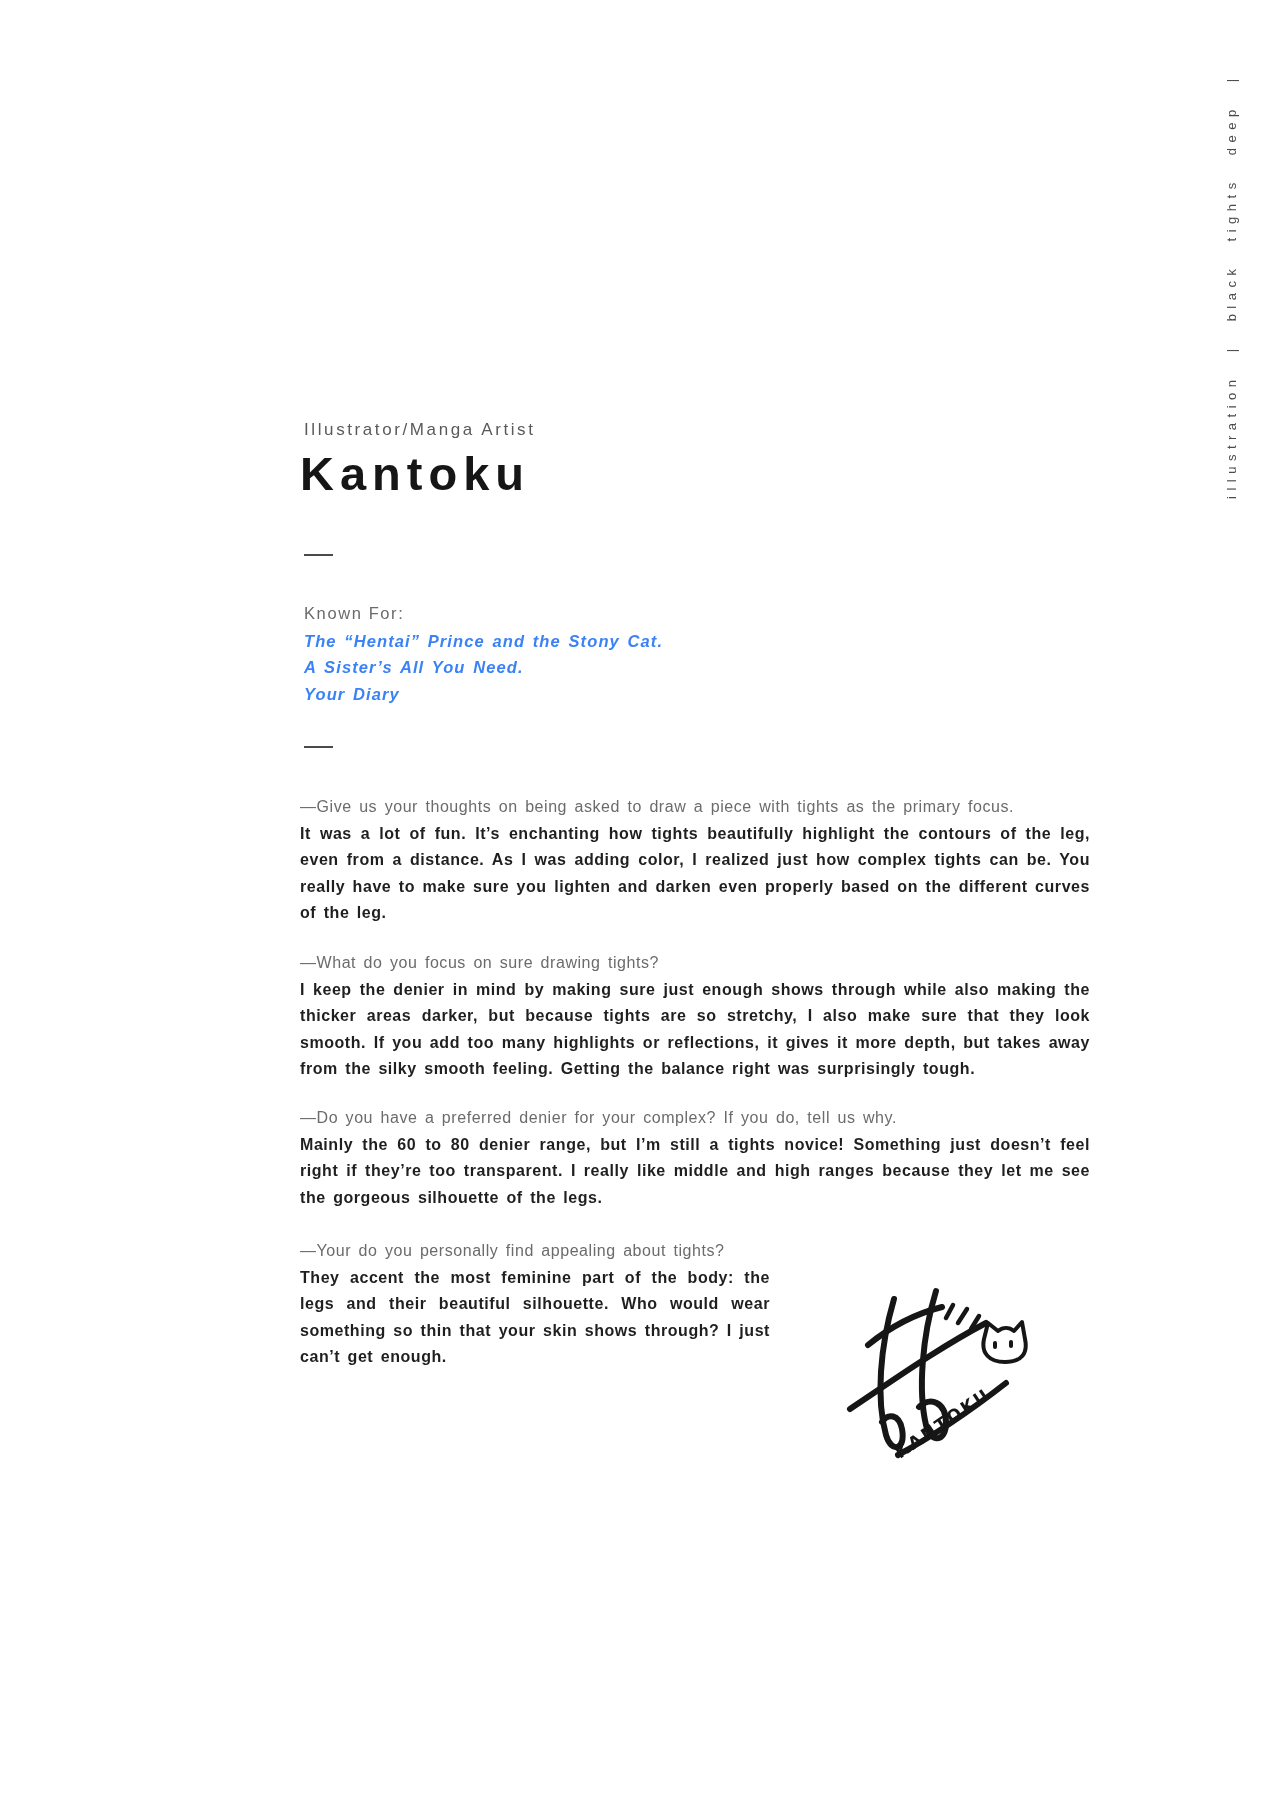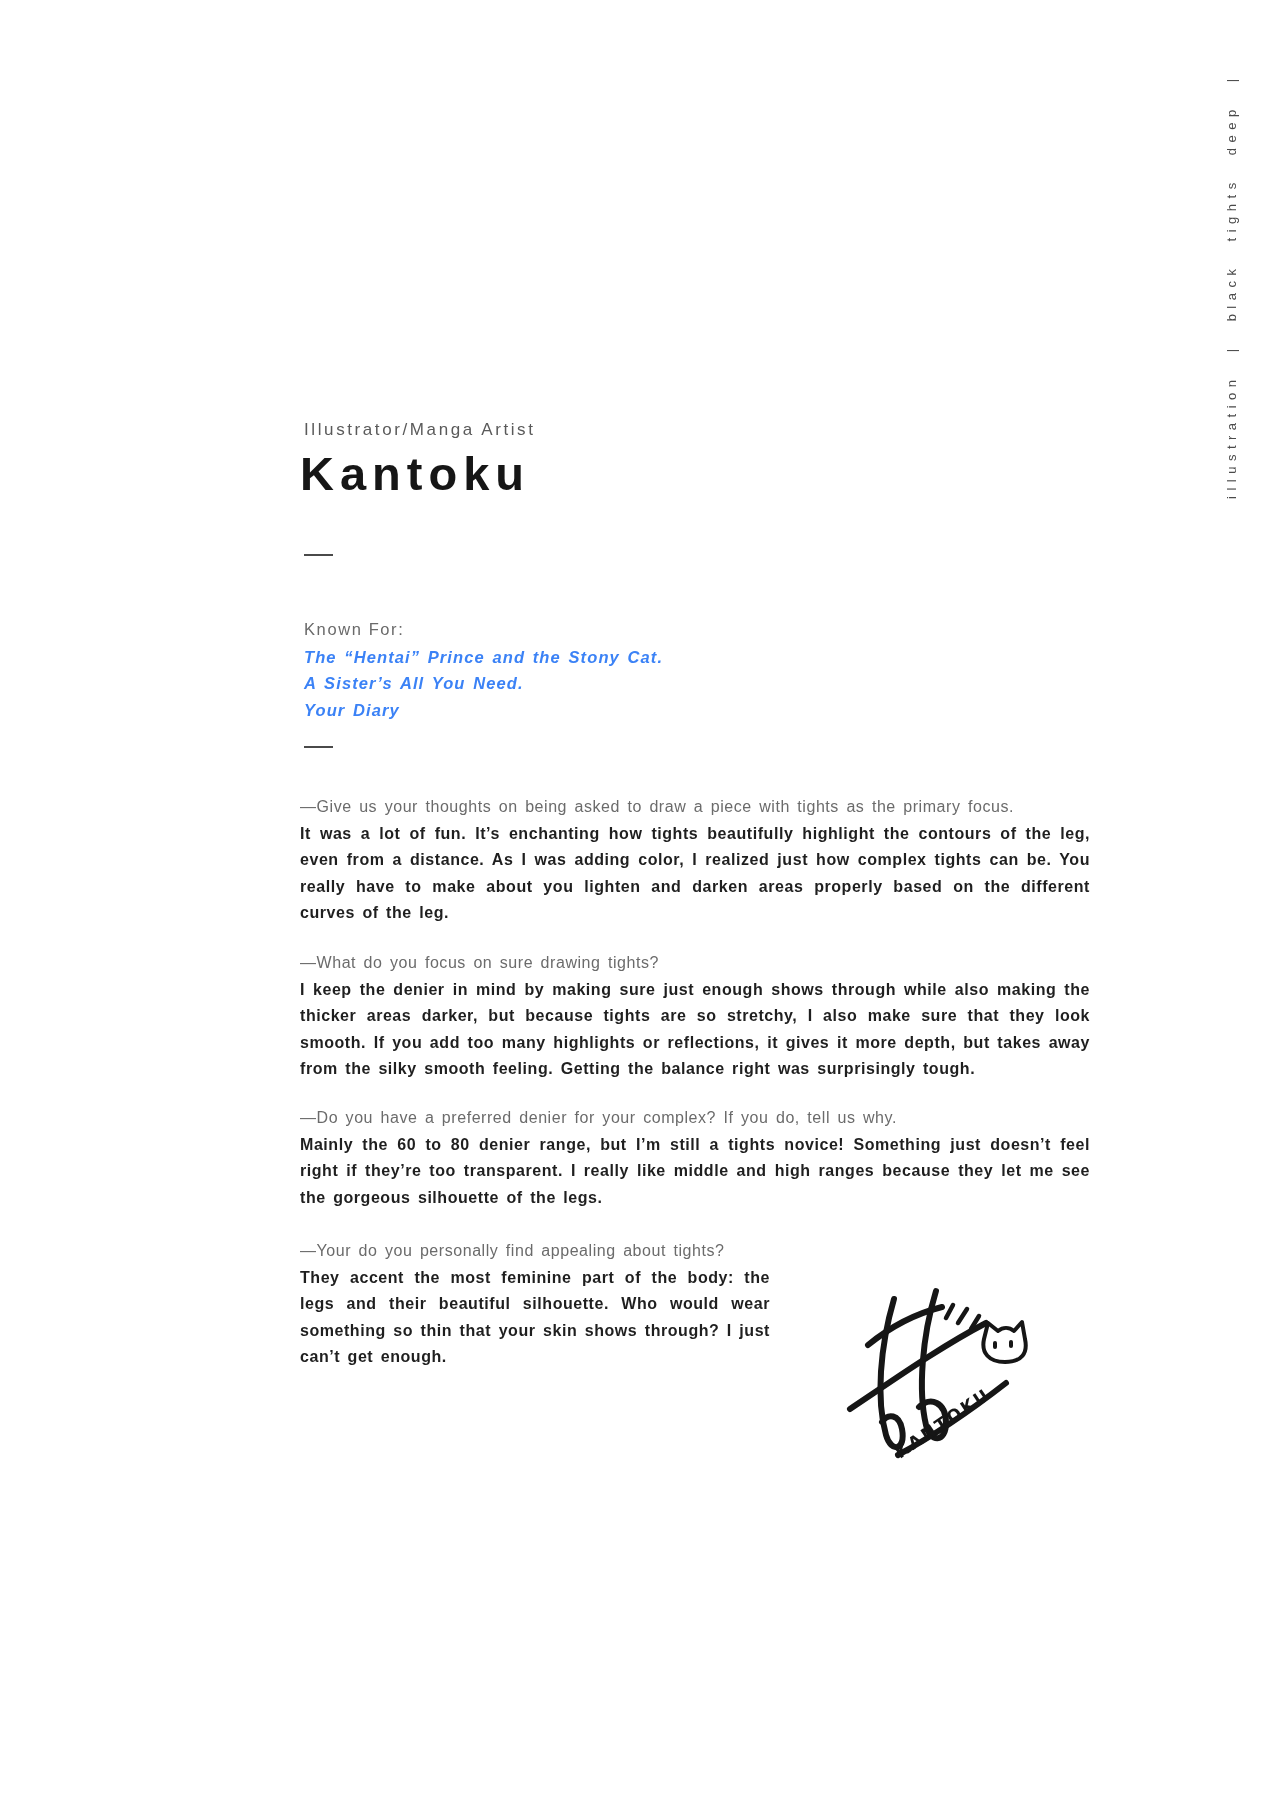--- a/index.html
+++ b/index.html
@@ -32,21 +32,21 @@
     position:absolute;left:300px;top:446px;
     font-size:47px;font-weight:bold;letter-spacing:6px;color:#161616;
   }
   .rule{
     position:absolute;left:304px;width:29px;height:2px;background:#4a4a4a;
   }
   .rule-1{top:554px;}
   .rule-2{top:746px;}
   .known-for{
     position:absolute;left:304px;top:600px;
-    font-size:16.5px;line-height:26.5px;margin-top:16px;
+    font-size:16.5px;line-height:26.5px;
   }
   .known-for .kf-label{
     color:#6a6a6a;letter-spacing:1.6px;margin:0 0 1px 0;
   }
   .known-for .kf-work{
     font-style:italic;font-weight:bold;color:#3b82f6;
     letter-spacing:1.1px;word-spacing:2px;margin:0;
   }
   .qa{
     position:absolute;left:300px;width:790px;
@@ -84,21 +84,21 @@
     <p class="kf-label">Known For:</p>
     <p class="kf-work">The “Hentai” Prince and the Stony Cat.</p>
     <p class="kf-work">A Sister’s All You Need.</p>
     <p class="kf-work">Your Diary</p>
   </div>
 
   <div class="rule rule-2"></div>
 
   <div class="qa qa-1">
     <p class="q">—Give us your thoughts on being asked to draw a piece with tights as the primary focus.</p>
-    <p class="a">It was a lot of fun. It’s enchanting how tights beautifully highlight the contours of the leg, even from a distance. As I was adding color, I realized just how complex tights can be. You really have to make about you lighten and darken areas properly based on the different curves of the leg.</p>
+    <p class="a">It was a lot of fun. It’s enchanting how tights beautifully highlight the contours of the leg, even from a distance. As I was adding color, I realized just how complex tights can be. You really have to make sure you lighten and darken even properly based on the different curves of the leg.</p>
   </div>
 
   <div class="qa qa-2">
     <p class="q">—What do you focus on sure drawing tights?</p>
     <p class="a">I keep the denier in mind by making sure just enough shows through while also making the thicker areas darker, but because tights are so stretchy, I also make sure that they look smooth. If you add too many highlights or reflections, it gives it more depth, but takes away from the silky smooth feeling. Getting the balance right was surprisingly tough.</p>
   </div>
 
   <div class="qa qa-3">
     <p class="q">—Do you have a preferred denier for your complex? If you do, tell us why.</p>
     <p class="a">Mainly the 60 to 80 denier range, but I’m still a tights novice! Something just doesn’t feel right if they’re too transparent. I really like middle and high ranges because they let me see the gorgeous silhouette of the legs.</p>

